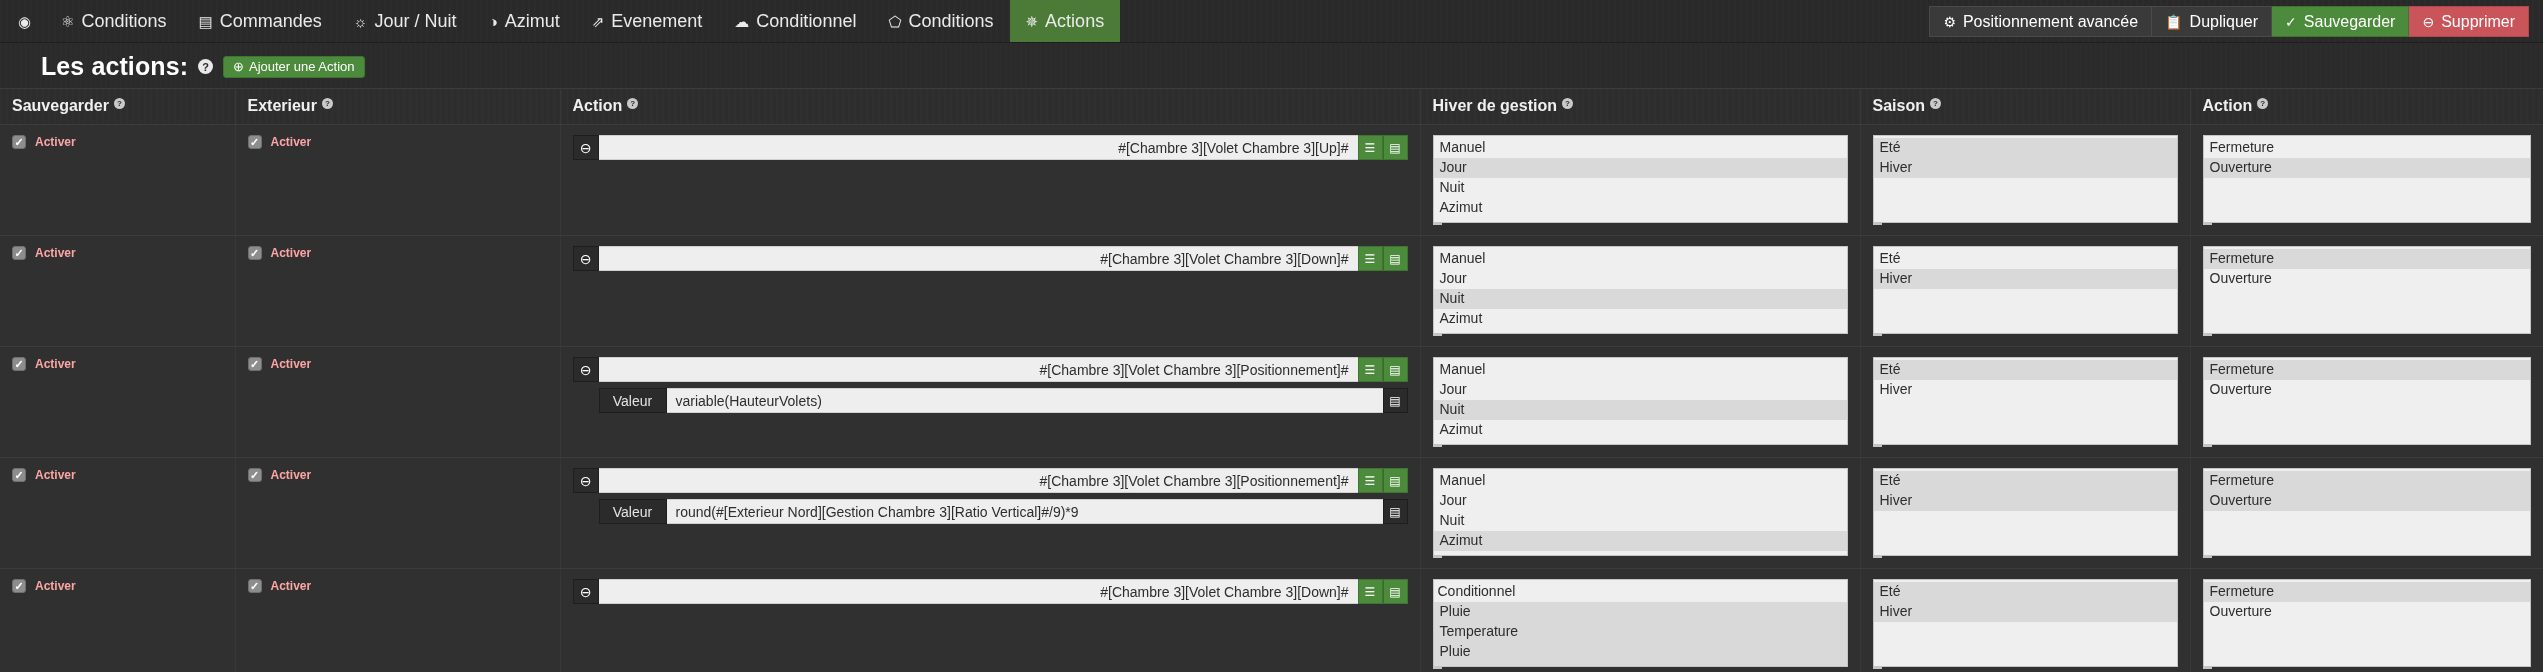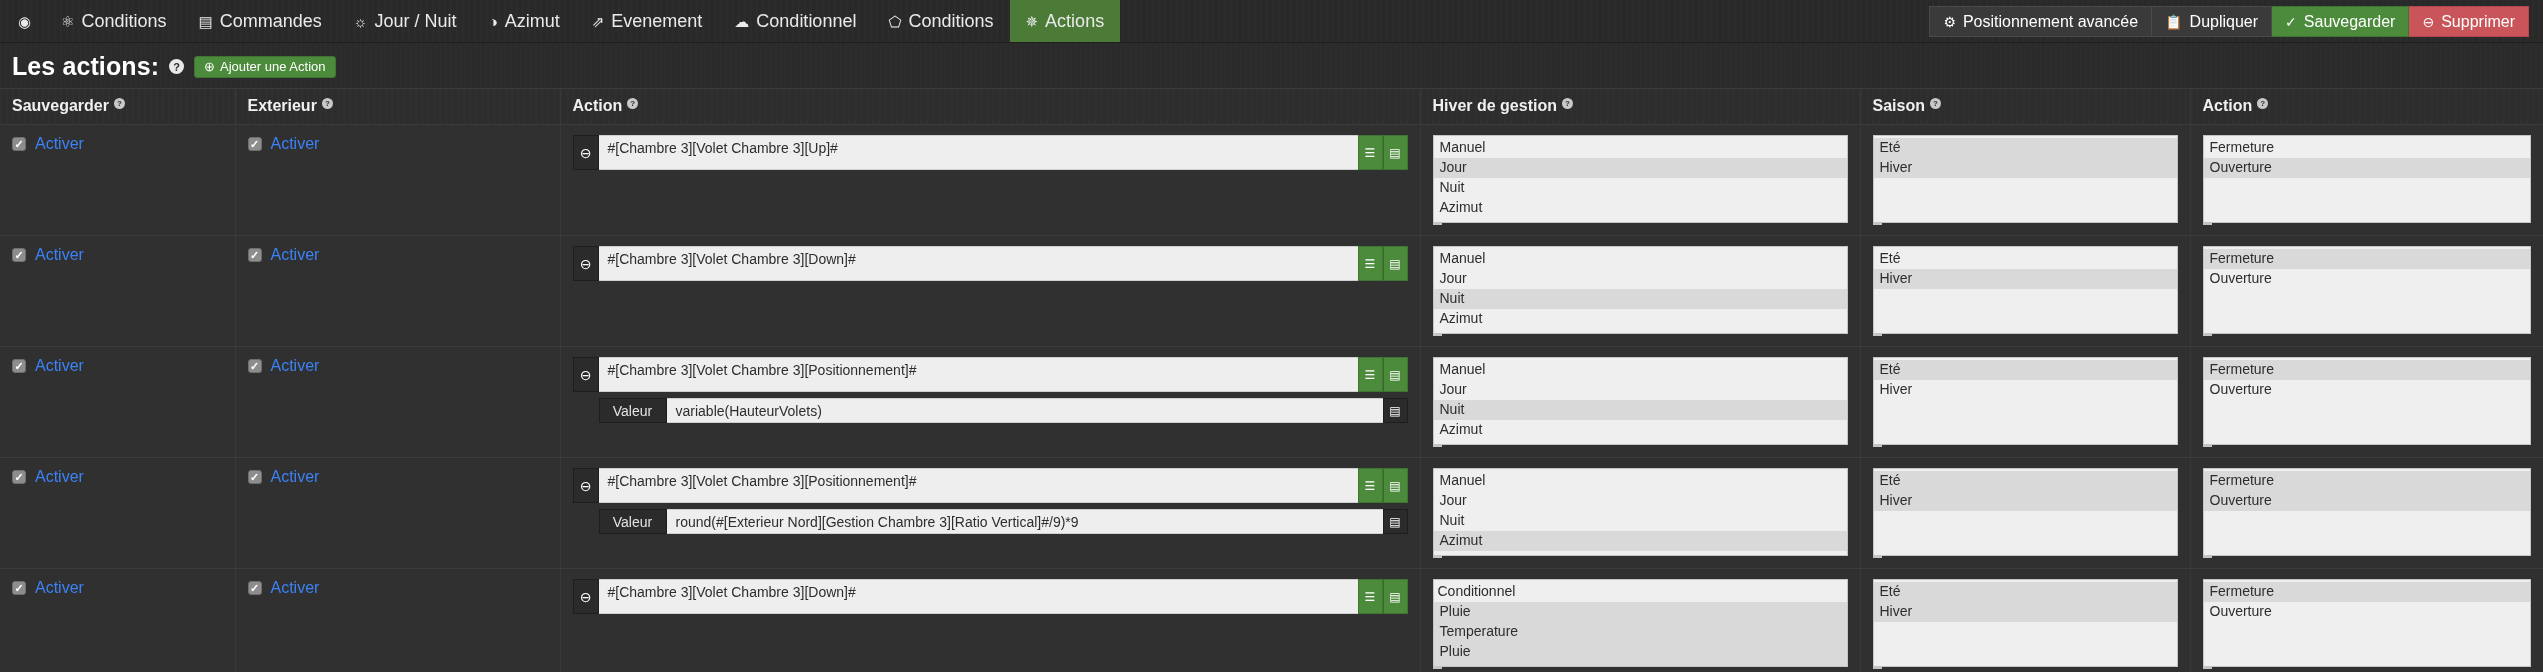--- a/index.html
+++ b/index.html
@@ -55,21 +55,21 @@
   .btn-group { display:flex; }
   .btn-success { background: #4b8b3b; border-color:#3f7431; }
   .btn-danger  { background: #c9555a; border-color:#b4474c; }
   .btn .ico { font-size: 14px; }
 
   
   .page-head {
     display: flex; align-items: center; gap: 10px;
     padding: 9px 12px 7px 12px;
   }
-  .page-title { font-size: 25px; font-weight: 700; color: #fff; letter-spacing:.1px; }
+  .page-title { font-size: 25px; font-weight: 700; color: #fff; letter-spacing:.1px;margin-left:29px; }
   .help-dot {
     display:inline-flex; align-items:center; justify-content:center;
     width: 15px; height: 15px; border-radius: 50%;
     background: #e9e9e9; color: #2b2b2b;
     font-size: 11px; font-weight: 700;
     vertical-align: super; cursor: pointer;
   }
   .btn-xs {
     display:inline-flex; align-items:center; gap:5px;
     height: 22px; padding: 0 9px;
@@ -109,21 +109,21 @@
   .tbl tbody tr { background: #303030; }
 
   .col-activation { width: 235px; }
   .col-mouvement  { width: 325px; }
   .col-action     { width: 860px; }
   .col-type       { width: 440px; }
   .col-saison     { width: 330px; }
   .col-action2    { width: 353px; }
 
   
-  .chk-row { display:flex; align-items:center; gap: 9px; font-size: 16px; color:#3b82f6; }
+  .chk-row { display:flex; align-items:center; gap: 9px; font-size: 12px; color:#fca5a5;font-weight:bold; }
   .chk {
     width: 14px; height: 14px; border-radius: 3px;
     background: #8d8d8d; border: 1px solid #6f6f6f;
     display:inline-flex; align-items:center; justify-content:center;
     cursor: pointer; flex: none;
   }
   .chk::after {
     content: "✓"; color:#fff; font-size: 11px; line-height:1; font-weight:700;
   }
 
@@ -132,23 +132,23 @@
   .expr-minus {
     width: 26px; flex: none;
     background: #2b2b2b; border: 1px solid #1e1e1e;
     display:flex; align-items:center; justify-content:center;
     color: #fff; font-size: 14px; cursor: pointer;
   }
   .expr-input {
     flex: 1 1 auto; min-width: 0;
     background: #eeeeee; border: 1px solid #cfcfcf; border-left:none; border-right:none;
     color: #2d2d2d; font-size: 14px;
-    padding: 5px 9px; height: 35px; line-height: 15px;
+    padding: 5px 9px; height: 25px; line-height: 15px;
     font-family: "Liberation Sans", sans-serif;
-    overflow: hidden; white-space: nowrap; text-overflow: ellipsis;
+    overflow: hidden; white-space: nowrap; text-overflow: ellipsis; text-align: right;
   }
   .expr-btn {
     width: 25px; flex: none;
     background: #4b8b3b; border: 1px solid #3f7431;
     display:flex; align-items:center; justify-content:center;
     color:#fff; font-size: 12px; cursor:pointer;
   }
   .expr-btn + .expr-btn { border-left: 1px solid #3a6b2d; }
 
   .val-group { display:flex; align-items:stretch; width: 100%; margin-top: 6px; padding-left: 26px; }

